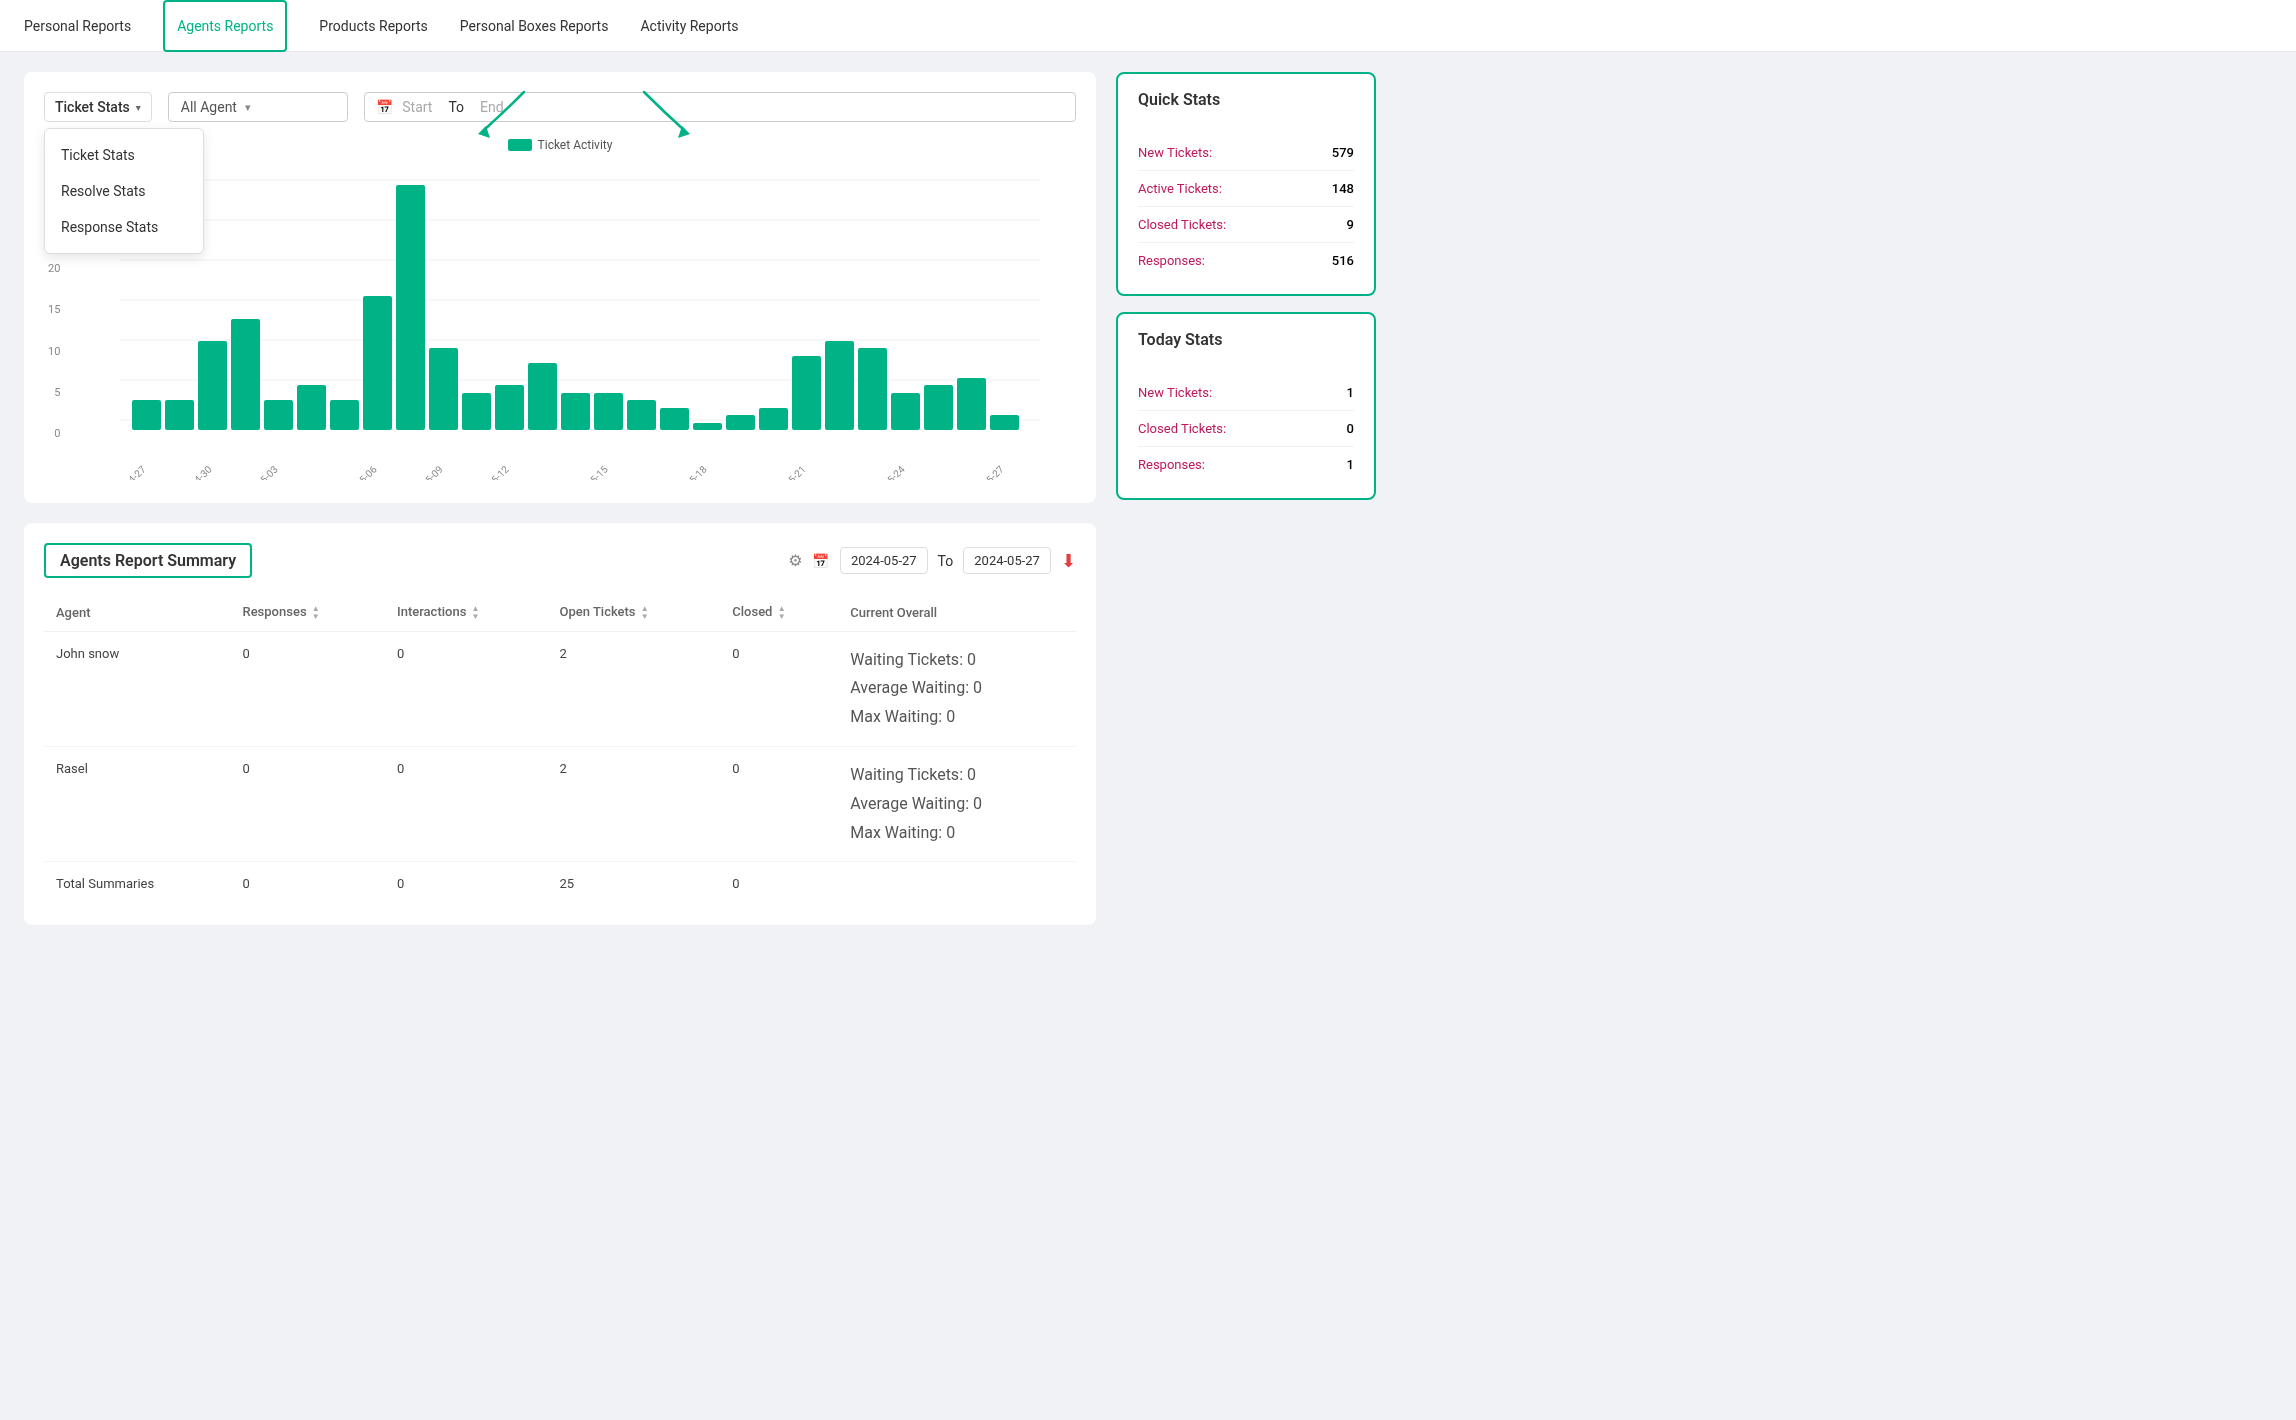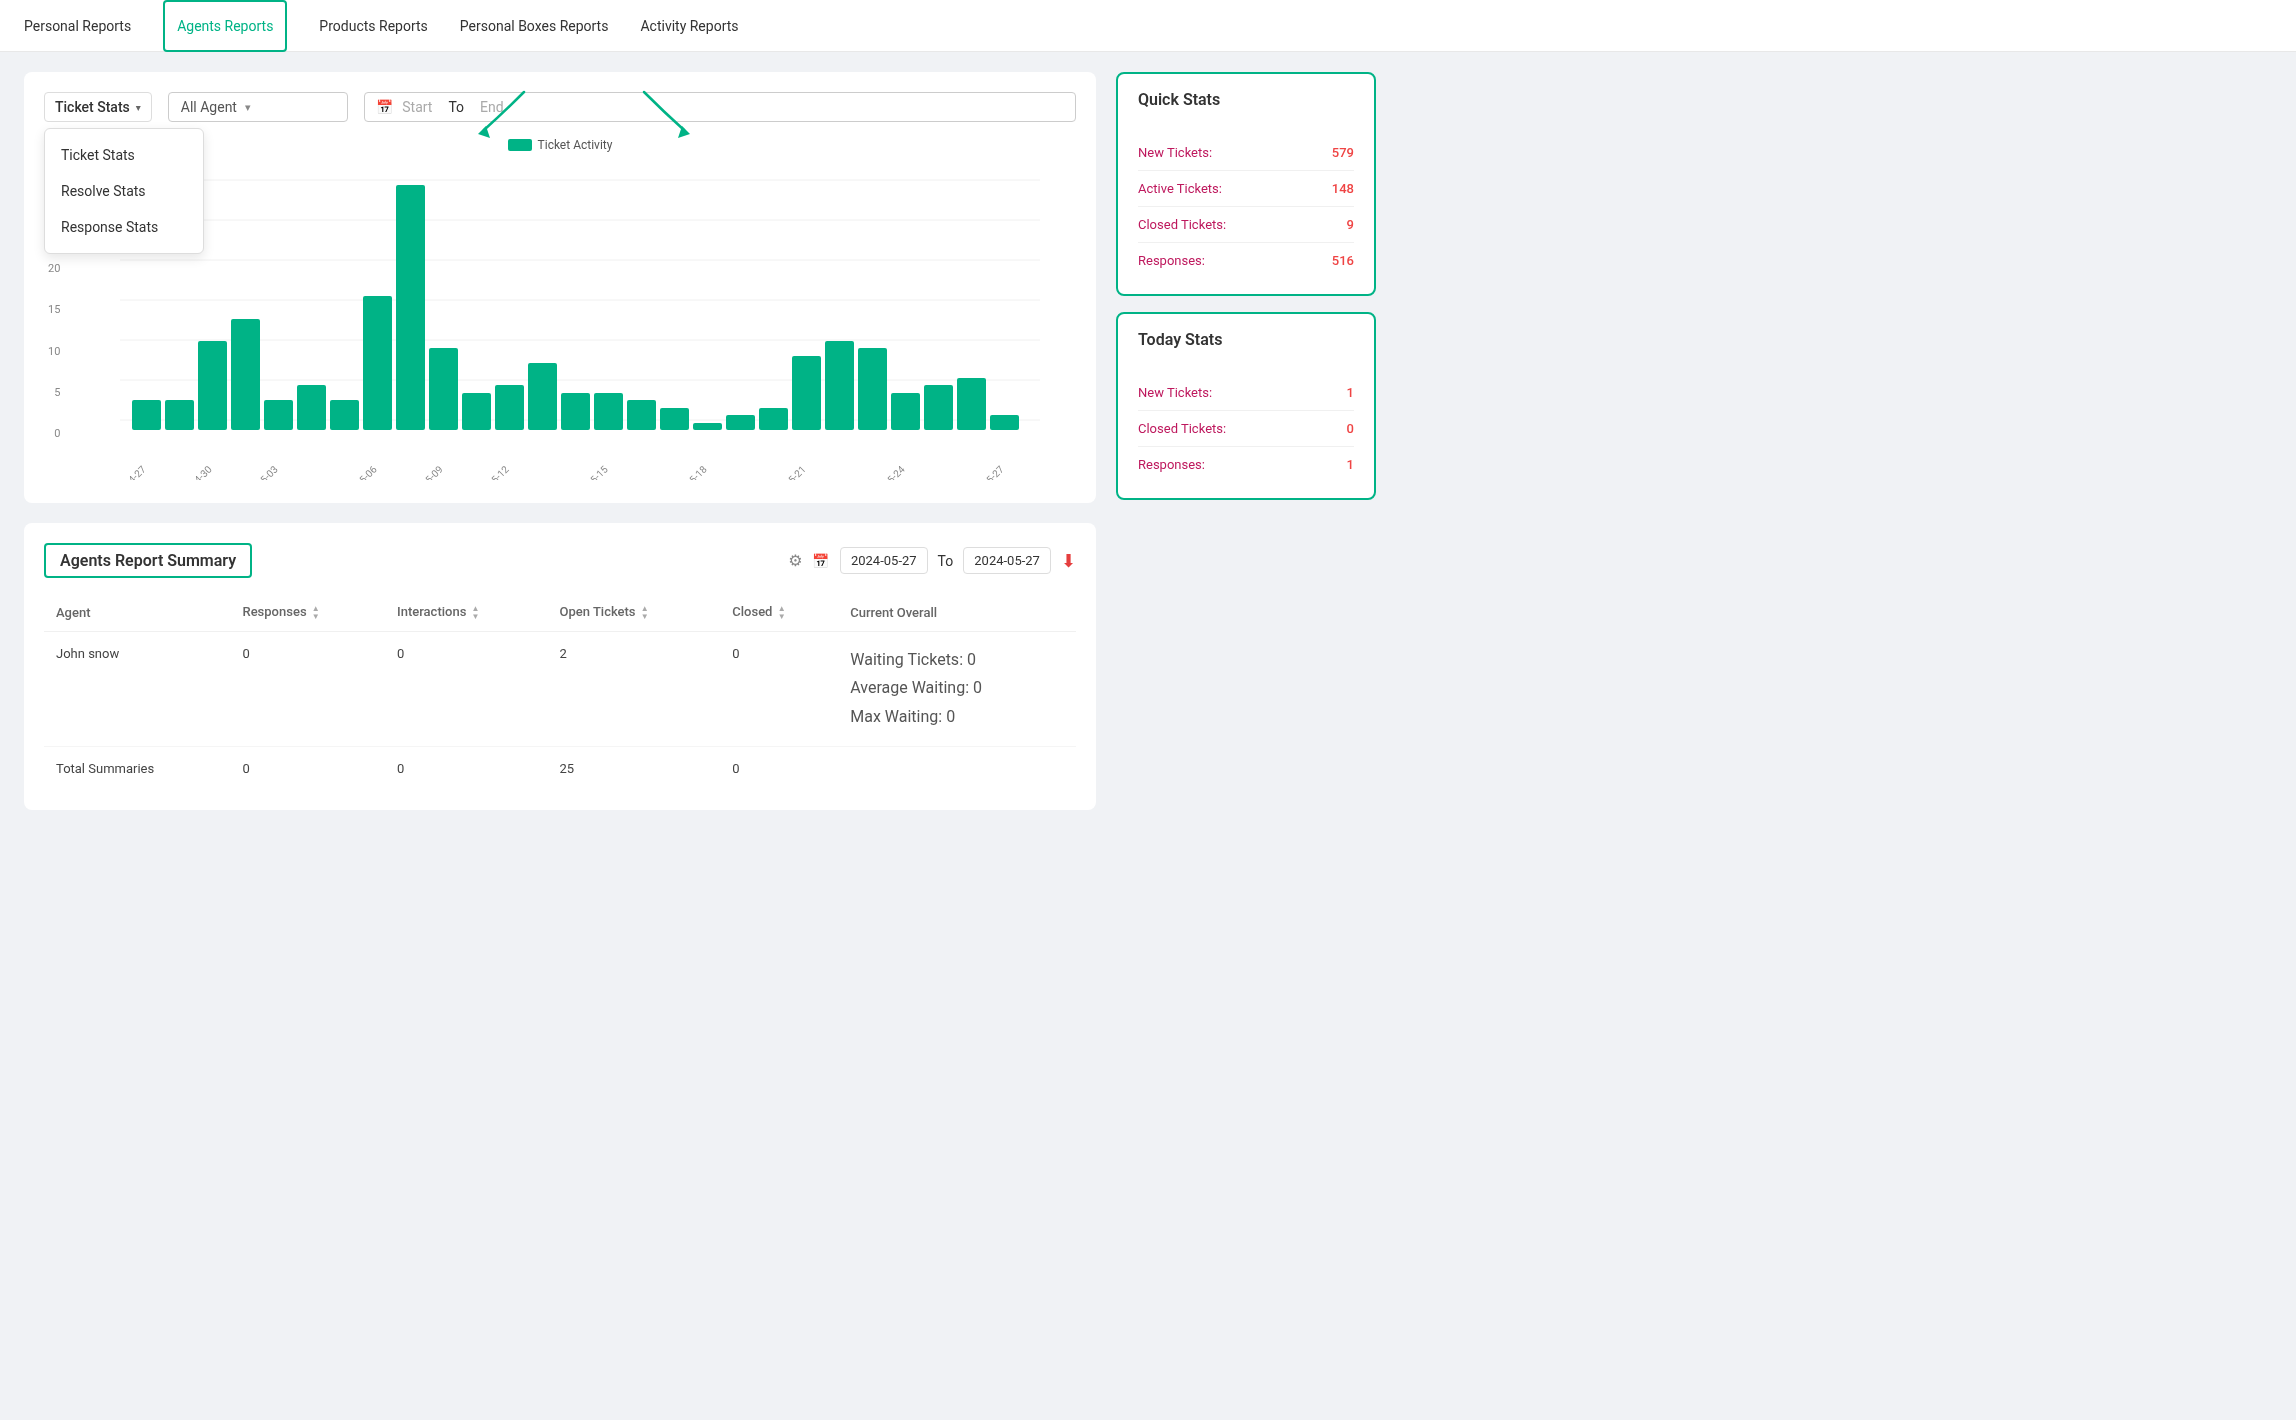--- a/index.html
+++ b/index.html
@@ -273,21 +273,21 @@
       justify-content: space-between;
       align-items: center;
       padding: 10px 0;
       border-top: 1px solid #f0f0f0;
       font-size: 13px;
     }
     .stats-row:first-of-type {
       border-top: none;
     }
     .stats-label { color: #be185d; font-weight: 400; }
-    .stats-value { color: #ef4444; font-weight: 500; }
+    .stats-value { color: #000000; font-weight: 500; }
 
     
     .green-arrows {
       position: absolute;
       top: 10px;
       left: 440px;
       pointer-events: none;
     }
 
     
@@ -472,20 +472,34 @@
       <td>0</td>
       <td>
         <div class="current-overall-cell">
           Waiting Tickets: 0<br>
           Average Waiting: 0<br>
           Max Waiting: 0
         </div>
               </td>
     </tr>
             <tr>
+      <td>Rasel</td>
+      <td>0</td>
+      <td>0</td>
+      <td>2</td>
+      <td>0</td>
+      <td>
+        <div class="current-overall-cell">
+          Waiting Tickets: 0<br>
+          Average Waiting: 0<br>
+          Max Waiting: 0
+        </div>
+              </td>
+    </tr>
+            <tr>
       <td>Total Summaries</td>
       <td>0</td>
       <td>0</td>
       <td>25</td>
       <td>0</td>
       <td></td>
     </tr>
           </tbody>
       </table>
     </div>

